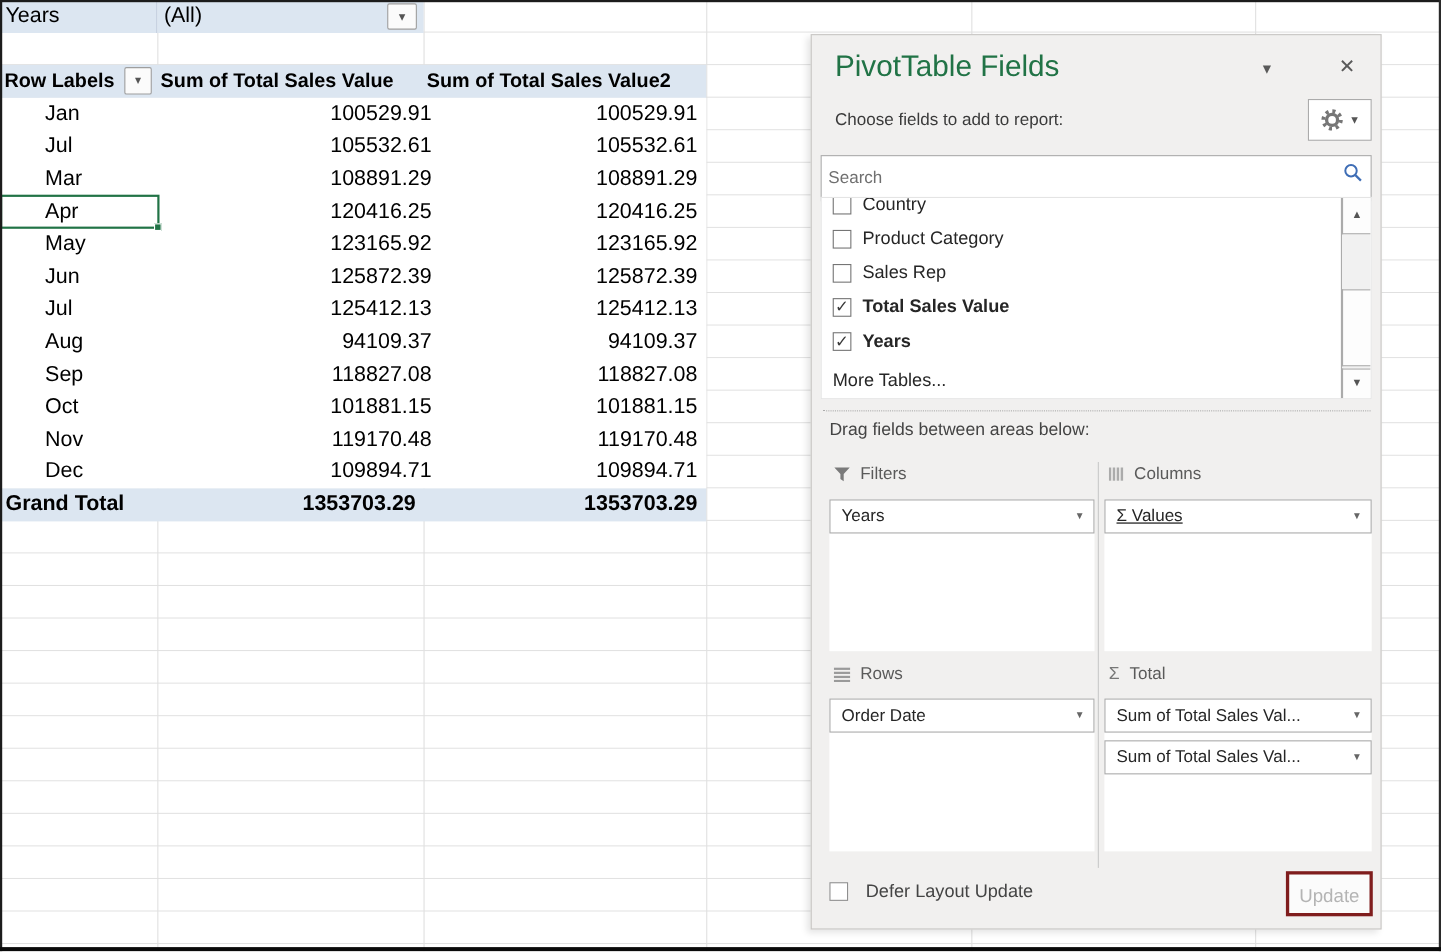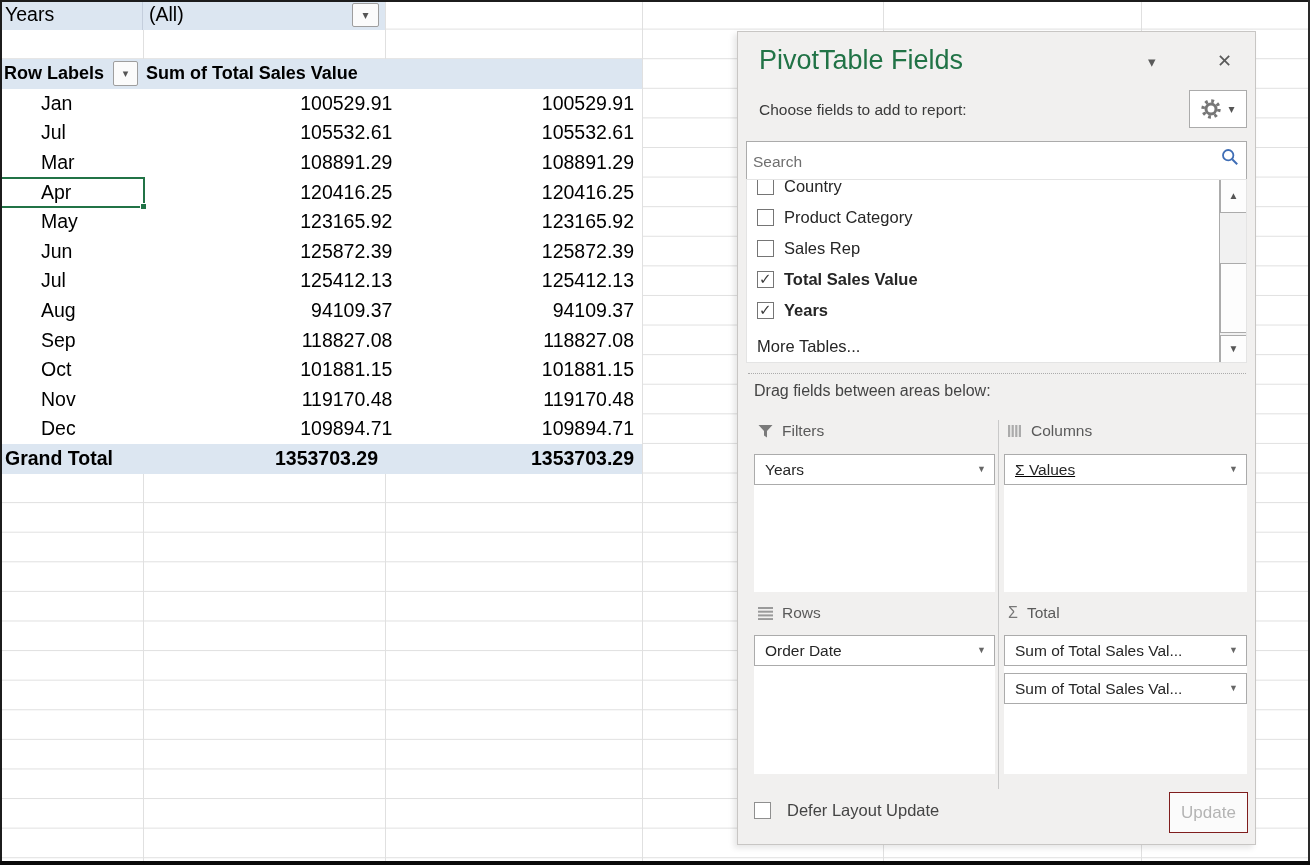--- a/index.html
+++ b/index.html
@@ -95,21 +95,21 @@
   .bx-v { left:266px; top:603px; width:243px; height:139px; }
   .pill { position:relative; width:100%; height:31px; background:#fff; border:1px solid #ABABAB;
     font-size:15.5px; line-height:29px; color:#262626; padding-left:10px; margin-bottom:7px;
     white-space:nowrap; cursor:pointer; }
   .pill .pdd { position:absolute; right:8px; top:0; font-size:9px; color:#666; line-height:29px; }
 
   .defer-row { position:absolute; left:16px; top:769px; display:flex; align-items:center; gap:16px;
     font-size:16.5px; color:#444; }
   .defer-row .cbx { border-color:#8F8F8F; }
   .update-btn { position:absolute; left:431px; top:760px; width:79px; height:41px; background:#FBFBFB;
-    border:1px solid #7f1d1d; color:#B4B4B4; font-size:17px; text-align:center; line-height:39px; }
+    border:3px solid #7f1d1d; color:#B4B4B4; font-size:17px; text-align:center; line-height:39px; }
 
   
   .frame-t { position:absolute; left:0; top:0; width:1310px; height:2px; background:#1C1C1C; z-index:10; }
   .frame-l { position:absolute; left:0; top:0; width:2px; height:865px; background:#1C1C1C; z-index:10; }
   .frame-r { position:absolute; right:0; top:0; width:2px; height:865px; background:#2A2A2A; z-index:10; }
   .frame-b { position:absolute; left:0; bottom:0; width:1310px; height:4px; background:#0A0A0A; z-index:10; }
 </style>
 </head>
 <body>
 
@@ -127,20 +127,21 @@
   <div class="f-value">
     <span>(All)</span>
   </div>
   <div class="dd-btn f-dd">
     <span>▾</span>
   </div>
 
   <div class="pivot-head">
     <div class="ca">Row Labels</div>
     <div class="cb">Sum of Total Sales Value</div>
+    <div class="cc">Sum of Total Sales Value2</div>
   </div>
   <div class="dd-btn h-dd">
     <span>▾</span>
   </div>
 
   <div class="pivot-body">
     <div class="pr">
       <div class="ca">Jan</div>
       <div class="cb">100529.91</div>
       <div class="cc">100529.91</div>

